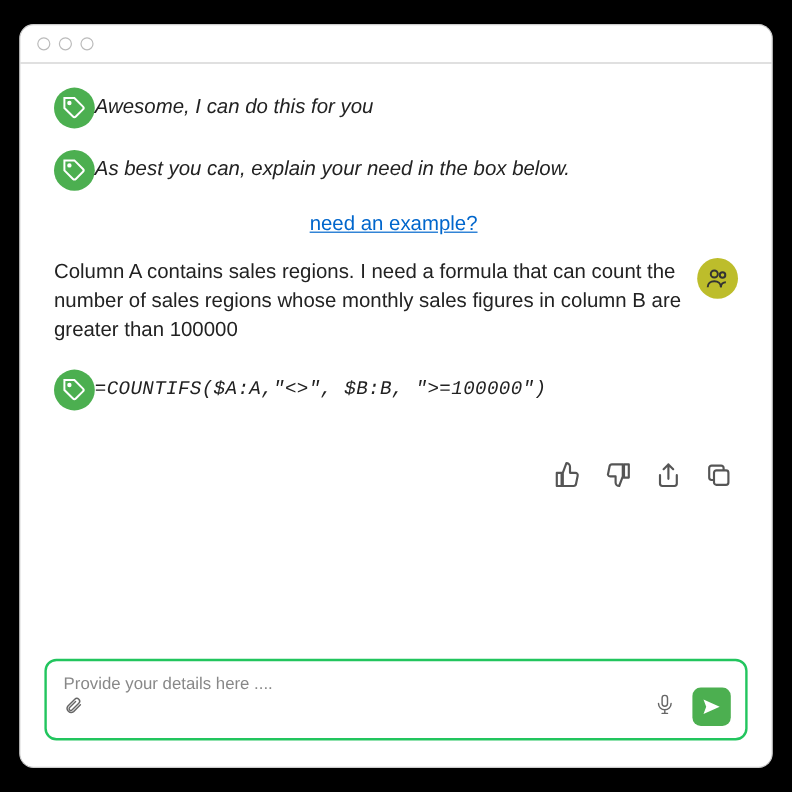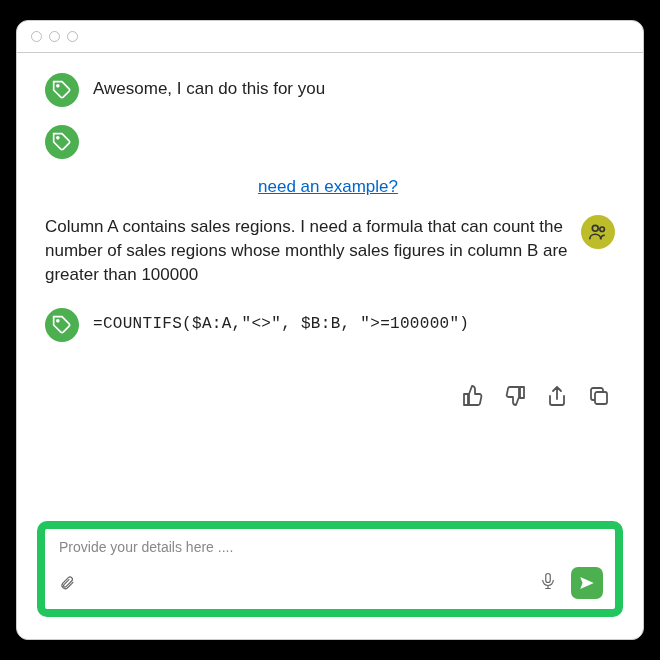--- a/index.html
+++ b/index.html
@@ -39,23 +39,23 @@
     }
     .chat-body {
       flex: 1;
       padding: 20px 28px 10px 28px;
       overflow: hidden;
       display: flex;
       flex-direction: column;
     }
     .msg-row {
       display: flex;
-      gap: 14px;
       margin-bottom: 18px;
       align-items: flex-start;
+      font-style: italic;
     }
     .avatar {
       width: 34px;
       height: 34px;
       border-radius: 50%;
       flex-shrink: 0;
       display: flex;
       align-items: center;
       justify-content: center;
     }
@@ -102,23 +102,23 @@
       margin-top: 24px;
       padding-right: 4px;
     }
     .action-icon {
       cursor: pointer;
       color: #555;
       display: flex;
     }
     .input-bar {
       margin: 28px 20px 22px 20px;
-      border: 8px solid #22c55e;
+      border: 2px solid #22c55e;
       border-radius: 10px;
-      height: 96px;
+      height: 68px;
       position: relative;
       background: #fff;
     }
     .input-placeholder {
       position: absolute;
       top: 10px;
       left: 14px;
       color: #888;
       font-size: 14px;
     }
@@ -171,20 +171,21 @@
       <div class="msg-text">Awesome, I can do this for you</div>
     </div>
 
     <div class="msg-row">
       <div class="avatar avatar-bot">
         <svg class="svg-icon" width="20" height="20" viewBox="0 0 24 24" fill="none" stroke="#fff" stroke-width="2">
           <path d="M20.59 13.41l-7.17 7.17a2 2 0 0 1-2.83 0L2 12V2h10l8.59 8.59a2 2 0 0 1 0 2.82z"></path>
           <circle cx="7" cy="7" r="1.2" fill="#fff"></circle>
         </svg>
       </div>
+      <div class="msg-text">As best you can, explain your need in the box below.</div>
     </div>
 
     <div class="example-link-row">
       <a class="example-link">need an example?</a>
     </div>
 
     <div class="user-row">
       <div class="user-text">Column A contains sales regions.  I need a formula that can count the number of sales regions whose monthly sales figures in column B are greater than 100000</div>
       <div class="avatar avatar-user">
         <svg class="svg-icon" width="22" height="22" viewBox="0 0 24 24" fill="none" stroke="#333" stroke-width="1.8">

